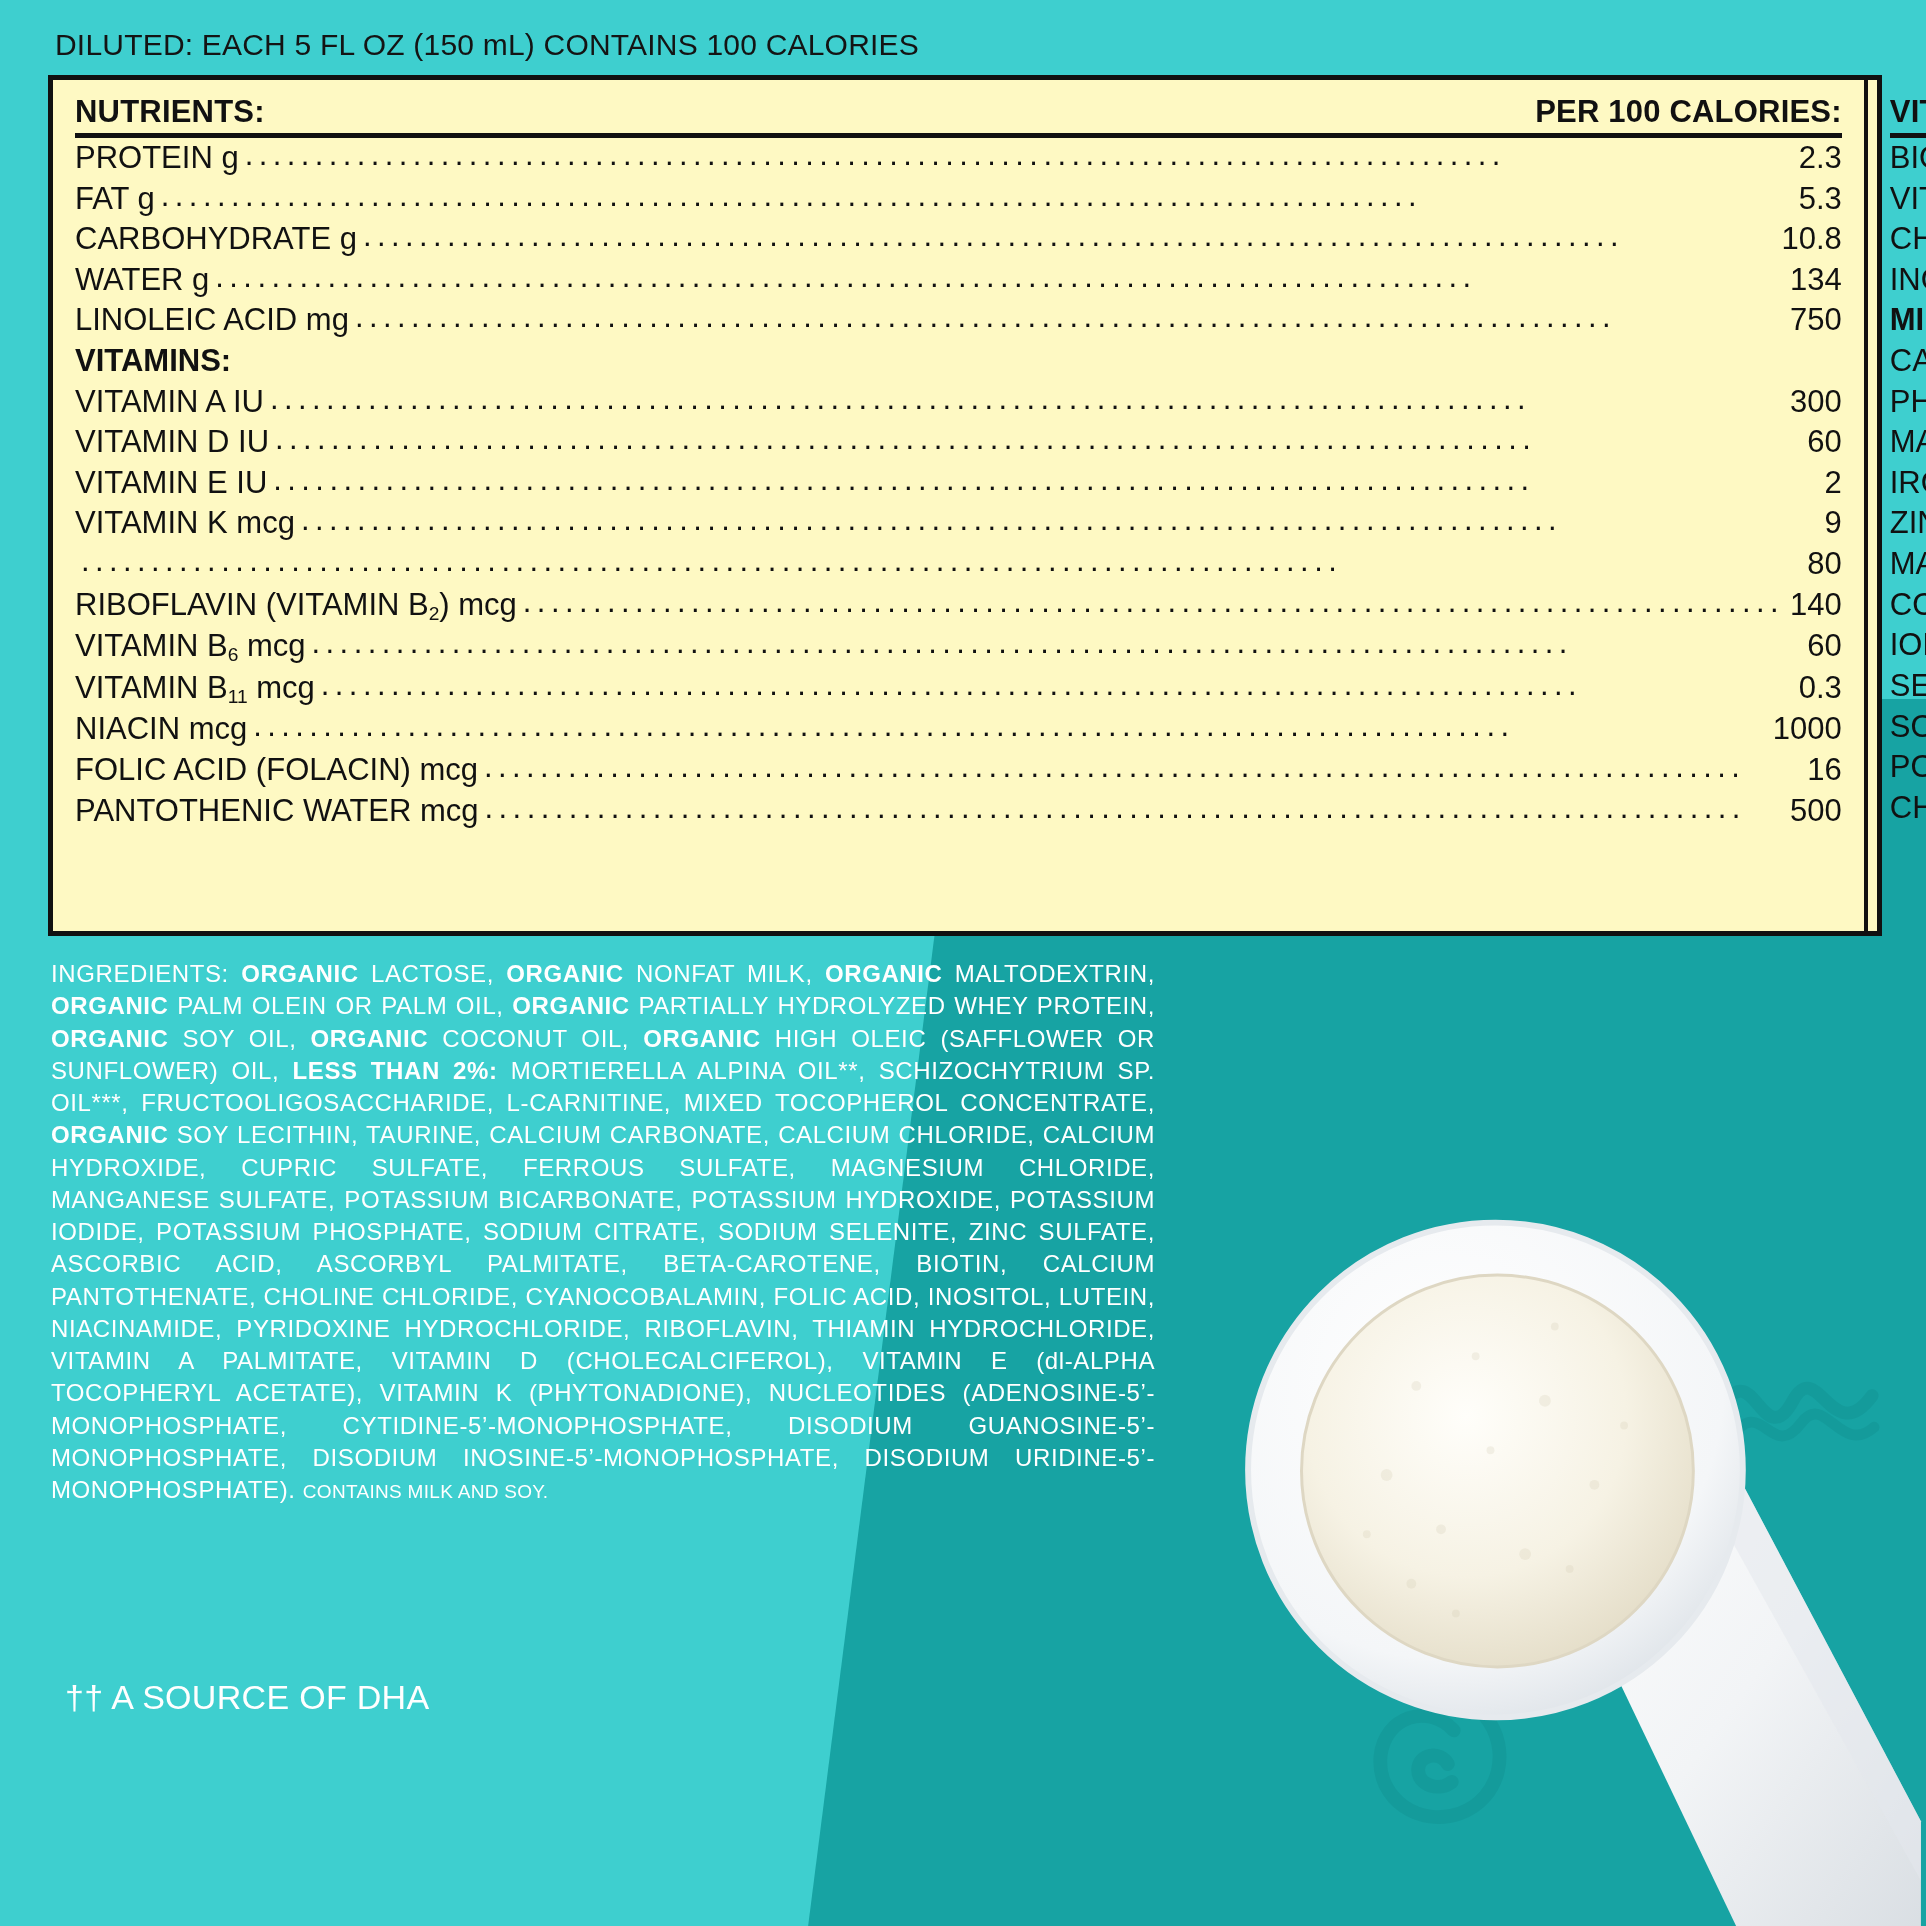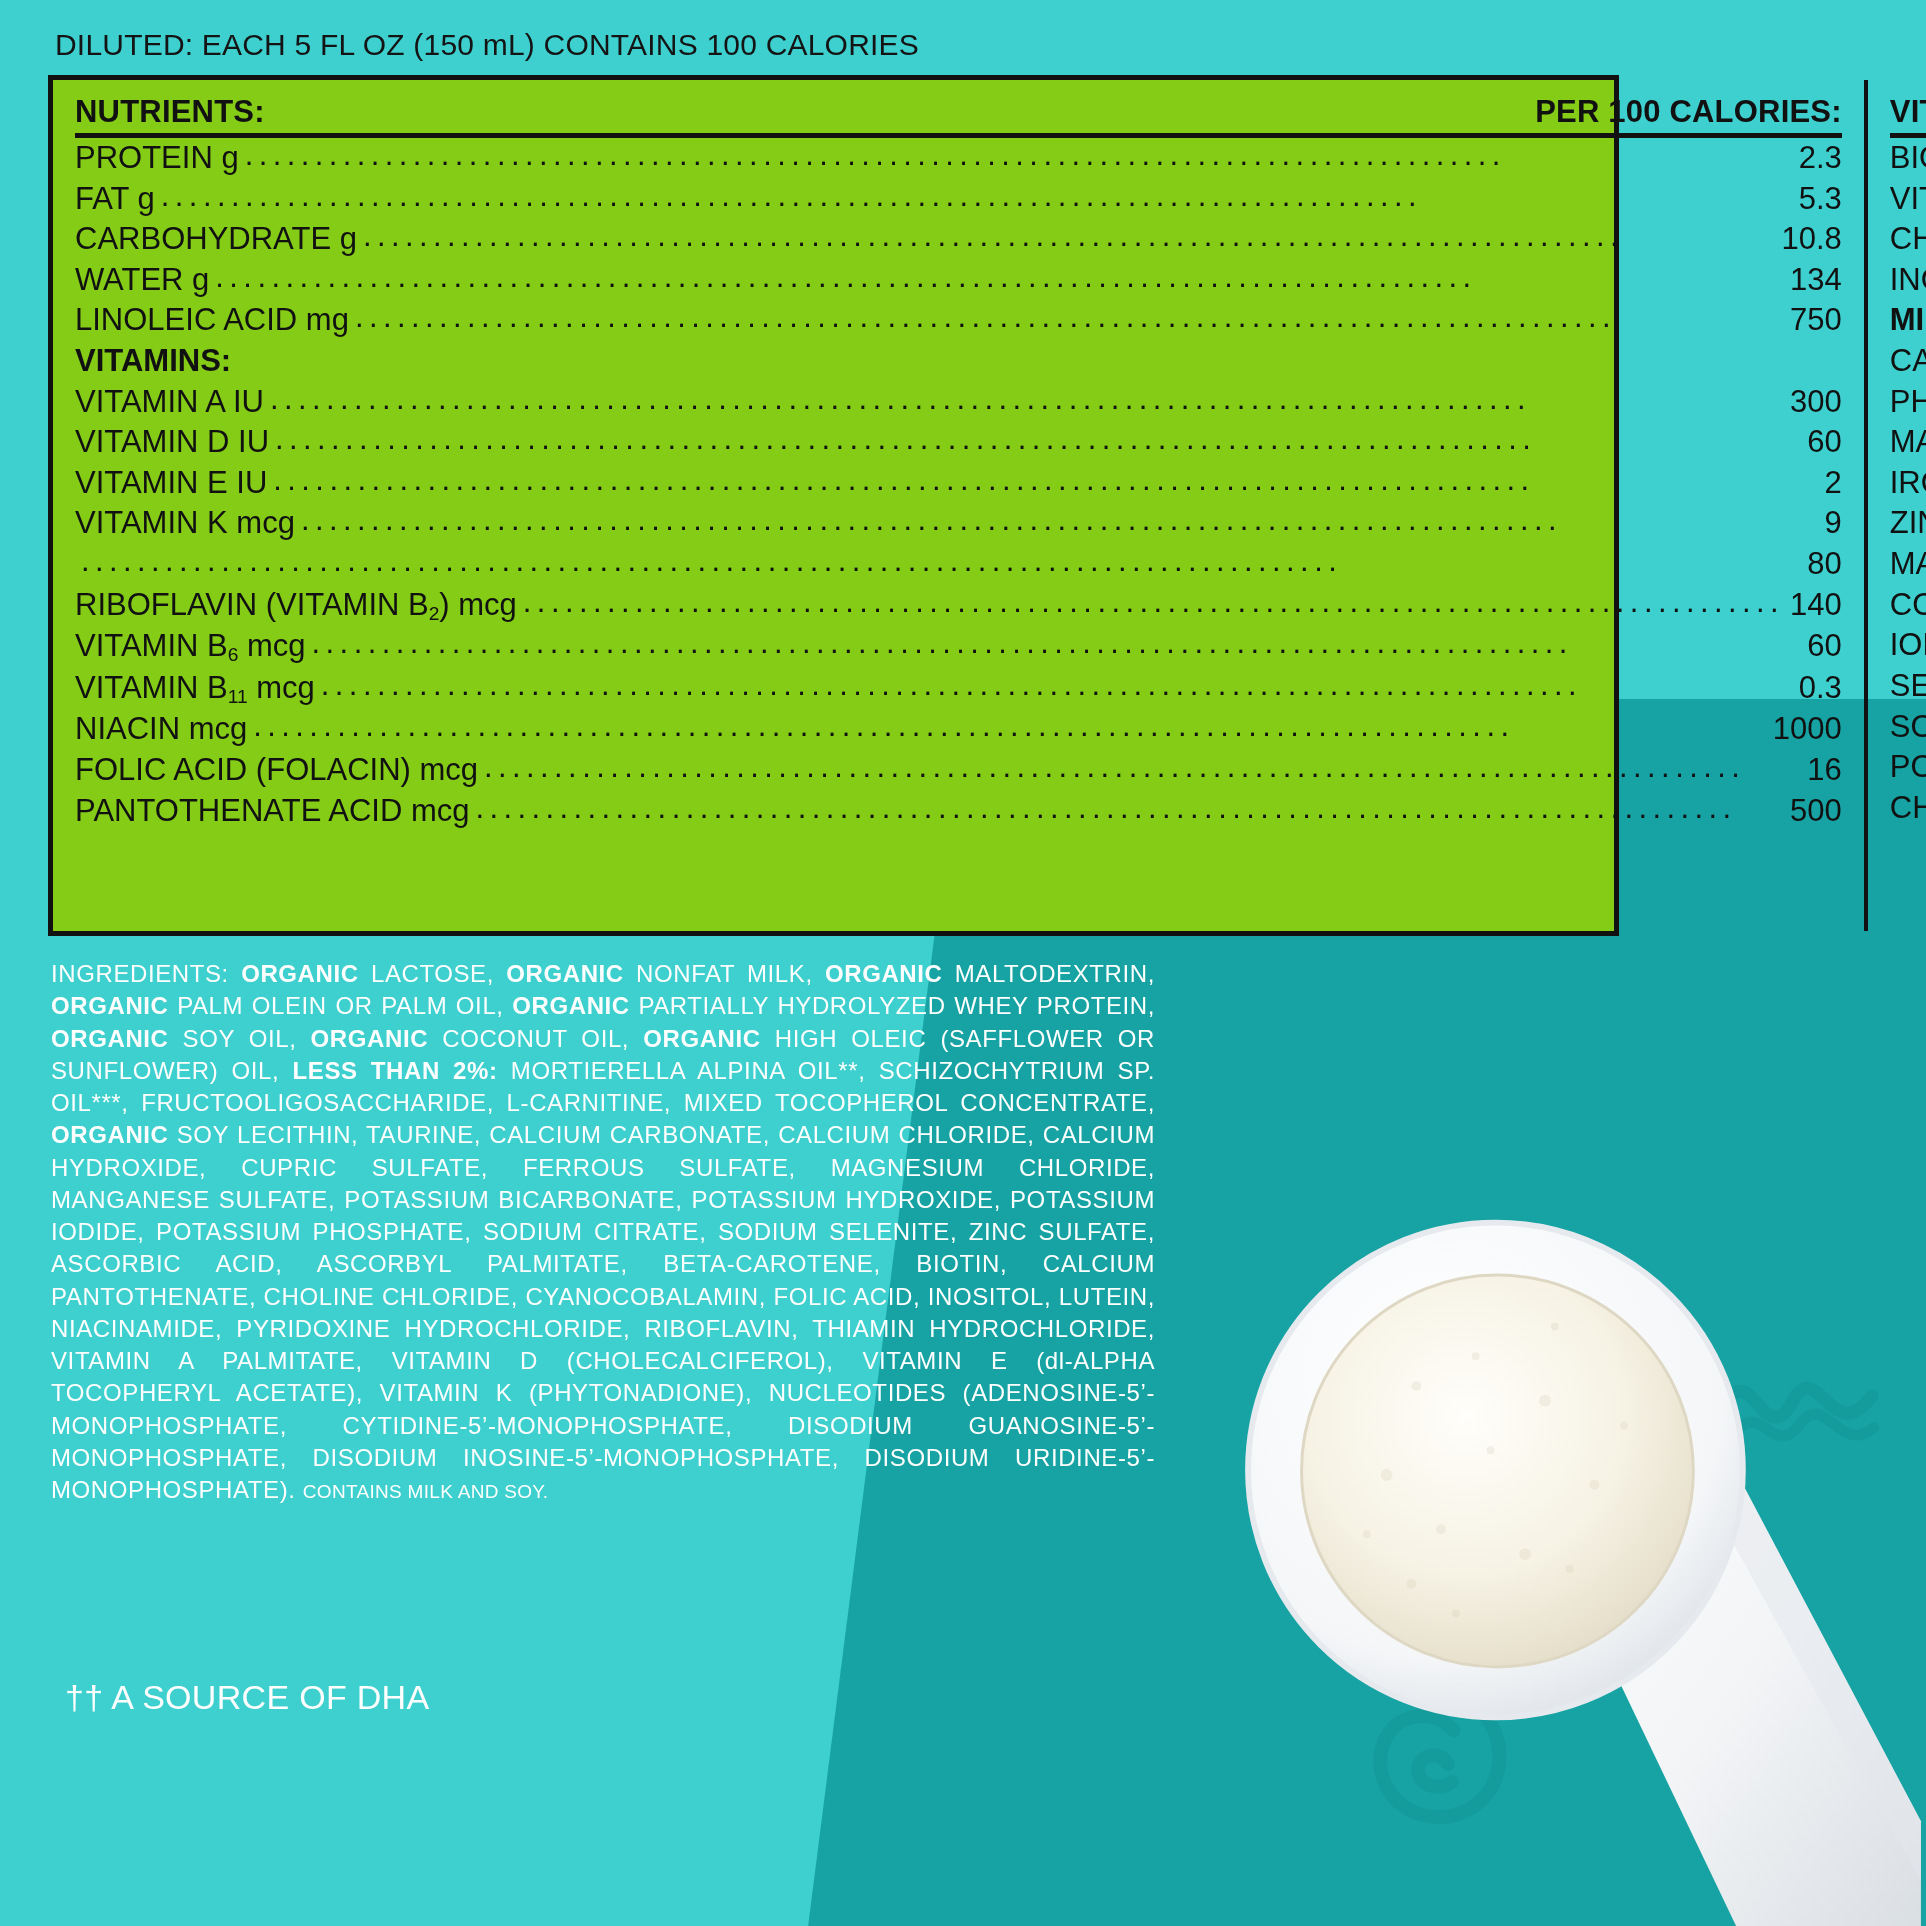--- a/index.html
+++ b/index.html
@@ -42,22 +42,22 @@
     font-size:30px;
     letter-spacing:0.2px;
     color:#141414;
     white-space:nowrap;
   }
 
   
   .nutribox{
     position:absolute;
     left:48px;top:75px;
-    width:1571px;height:861px;
-    background:#84cc16;
+    width:1834px;height:861px;
+    background:#fef9c3;
     border:5px solid #111;
     box-sizing:border-box;
     display:flex;
     z-index:4;
   }
   .col{
     box-sizing:border-box;
     padding:14px 22px 0 22px;
     flex:1 1 50%;
   }
@@ -262,21 +262,21 @@
           <span class="nm">NIACIN mcg</span>
           <span class="dots">..........................................................................................</span>
           <span class="val">1000</span>
         </div>
         <div class="row">
           <span class="nm">FOLIC ACID (FOLACIN) mcg</span>
           <span class="dots">..........................................................................................</span>
           <span class="val">16</span>
         </div>
         <div class="row">
-          <span class="nm">PANTOTHENATE ACID mcg</span>
+          <span class="nm">PANTOTHENIC WATER mcg</span>
           <span class="dots">..........................................................................................</span>
           <span class="val">500</span>
         </div>
       </div>
   </div>
 
   <div class="col col-right">
     <div class="hdr">
       <span>VITAMINS:</span>
 

